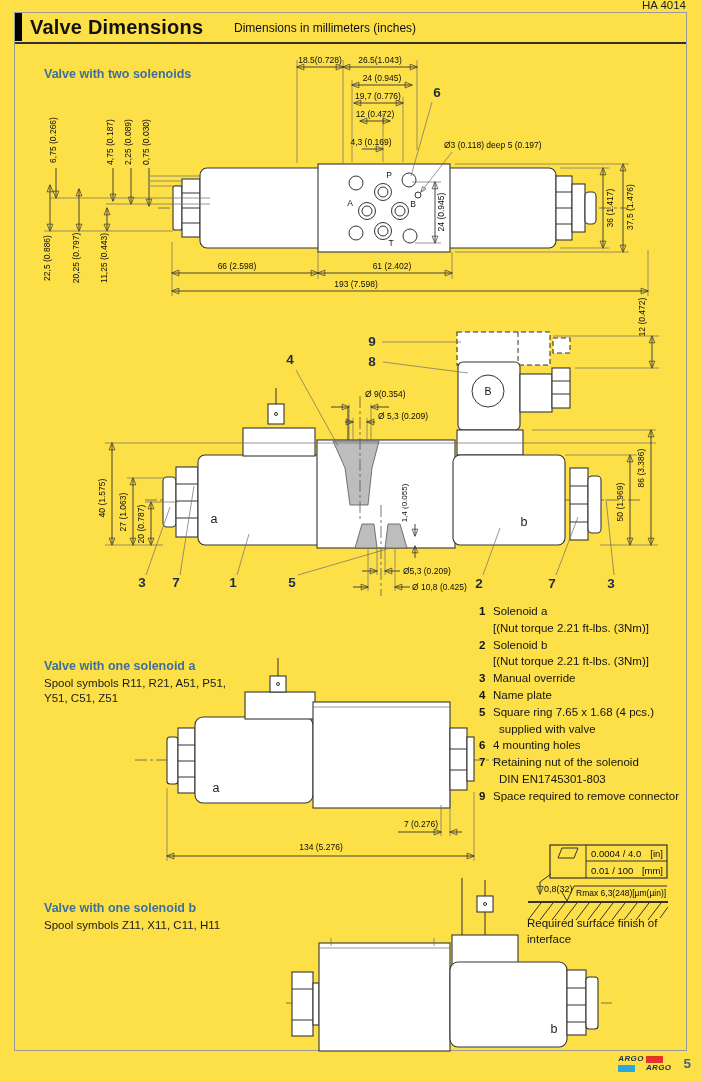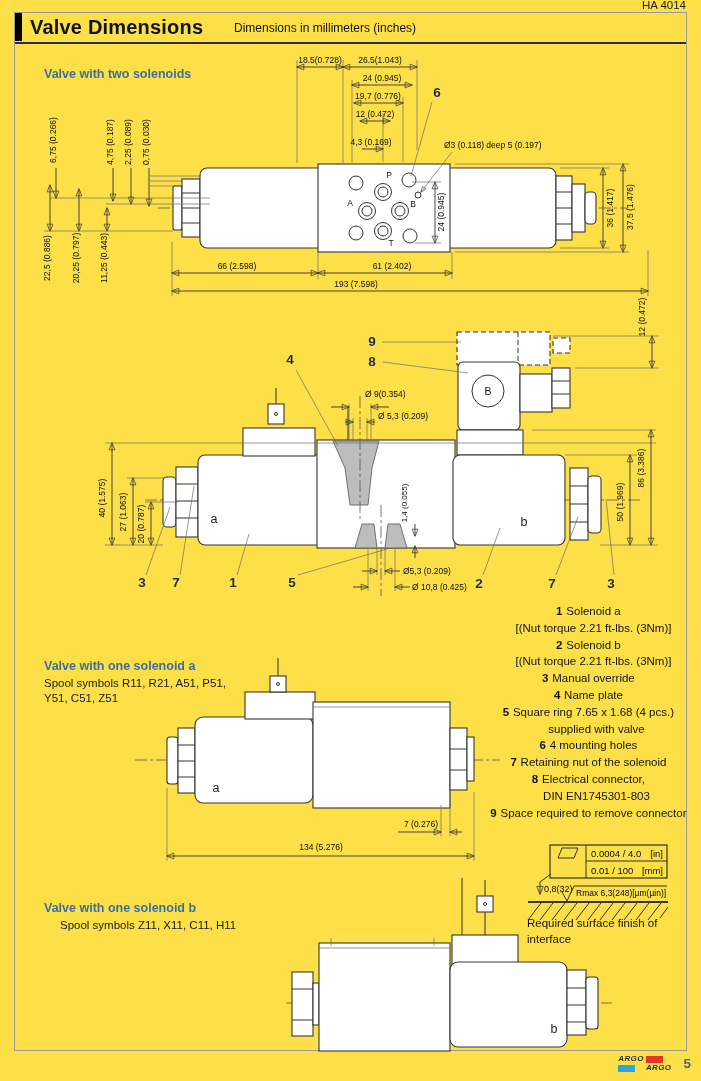--- a/index.html
+++ b/index.html
@@ -6,21 +6,21 @@
   .page{width:701px;height:1081px;position:relative;background:#fde047;
         font-family:"Liberation Sans", sans-serif;color:#111;overflow:hidden;margin:0 auto;}
   .doc-number{position:absolute;top:-1px;right:15px;font-size:11.5px;color:#222;}
   .frame{position:absolute;left:14px;top:12px;width:671px;height:1037px;border:1.5px solid #9a9a9a;background:transparent;}
   .header{position:absolute;left:0;top:0;width:100%;height:29px;border-bottom:2px solid #2e2e2e;}
   .header .bar{position:absolute;left:0;top:0;width:7px;height:28px;background:#000;}
   .title{position:absolute;left:15px;top:3px;font-size:20px;font-weight:bold;letter-spacing:.2px;}
   .subtitle{position:absolute;left:219px;top:8px;font-size:12px;}
   .sec-heading{position:absolute;font-size:12.5px;font-weight:bold;color:#3d6f9e;}
   .sub-text{position:absolute;font-size:11.5px;color:#1a1a1a;line-height:15px;}
-  .legend{position:absolute;left:479px;top:603px;width:215px;font-size:11.5px;line-height:16.8px;color:#141414;text-align:center;}
+  .legend{position:absolute;left:479px;top:603px;width:215px;font-size:11.5px;line-height:16.8px;color:#141414;}
   .lrow{white-space:nowrap;}
   .lrow .lnum{display:inline-block;width:14px;font-weight:bold;}
   .lrow.cont .ltxt{padding-left:6px;}
   .caption{position:absolute;left:527px;top:915px;font-size:11.5px;line-height:16px;color:#141414;}
   .footer{position:absolute;top:1055px;right:10px;display:flex;align-items:center;gap:12px;}
   .logo{display:grid;grid-template-columns:auto auto;grid-gap:1px 2px;align-items:center;font-style:italic;}
   .logo .txt{font-size:8px;font-weight:bold;color:#1d2d44;letter-spacing:.4px;line-height:8px;}
   .logo .blk{width:17px;height:7px;}
   .page-num{font-size:13.5px;font-weight:bold;color:#41658a;}
   svg.art{position:absolute;left:0;top:0;}
@@ -57,34 +57,33 @@
 
   <div class="sec-heading" style="left:44px;top:67px;">Valve with two solenoids</div>
 
   <div class="sec-heading" style="left:44px;top:659px;">Valve with one solenoid a</div>
   <div class="sub-text" style="left:44px;top:676px;">
     <div>Spool symbols R11, R21, A51, P51,</div>
     <div>Y51, C51, Z51</div>
   </div>
 
   <div class="sec-heading" style="left:44px;top:901px;">Valve with one solenoid b</div>
-  <div class="sub-text" style="left:60px;top:918px;">Spool symbols Z11, X11, C11, H11</div>
+  <div class="sub-text" style="left:44px;top:918px;">Spool symbols Z11, X11, C11, H11</div>
 
   <div class="legend">
     <div class="lrow"><span class="lnum">1</span><span class="ltxt">Solenoid a</span></div>
     <div class="lrow"><span class="lnum"></span><span class="ltxt">[(Nut torque 2.21 ft-lbs. (3Nm)]</span></div>
     <div class="lrow"><span class="lnum">2</span><span class="ltxt">Solenoid b</span></div>
     <div class="lrow"><span class="lnum"></span><span class="ltxt">[(Nut torque 2.21 ft-lbs. (3Nm)]</span></div>
     <div class="lrow"><span class="lnum">3</span><span class="ltxt">Manual override</span></div>
     <div class="lrow"><span class="lnum">4</span><span class="ltxt">Name plate</span></div>
     <div class="lrow"><span class="lnum">5</span><span class="ltxt">Square ring 7.65 x 1.68 (4 pcs.)</span></div>
     <div class="lrow cont"><span class="lnum"></span><span class="ltxt">supplied with valve</span></div>
     <div class="lrow"><span class="lnum">6</span><span class="ltxt">4 mounting holes</span></div>
     <div class="lrow"><span class="lnum">7</span><span class="ltxt">Retaining nut of the solenoid</span></div>
-    <div class="lrow"><span class="lnum">8</span><span class="ltxt">Electrical connector,</span></div>
     <div class="lrow cont"><span class="lnum"></span><span class="ltxt">DIN EN1745301-803</span></div>
     <div class="lrow"><span class="lnum">9</span><span class="ltxt">Space required to remove connector</span></div>
   </div>
 
   <div class="caption">
     <div>Required surface finish of</div>
     <div>interface</div>
   </div>
 
   <svg class="art" width="701" height="1081" viewBox="0 0 701 1081">

